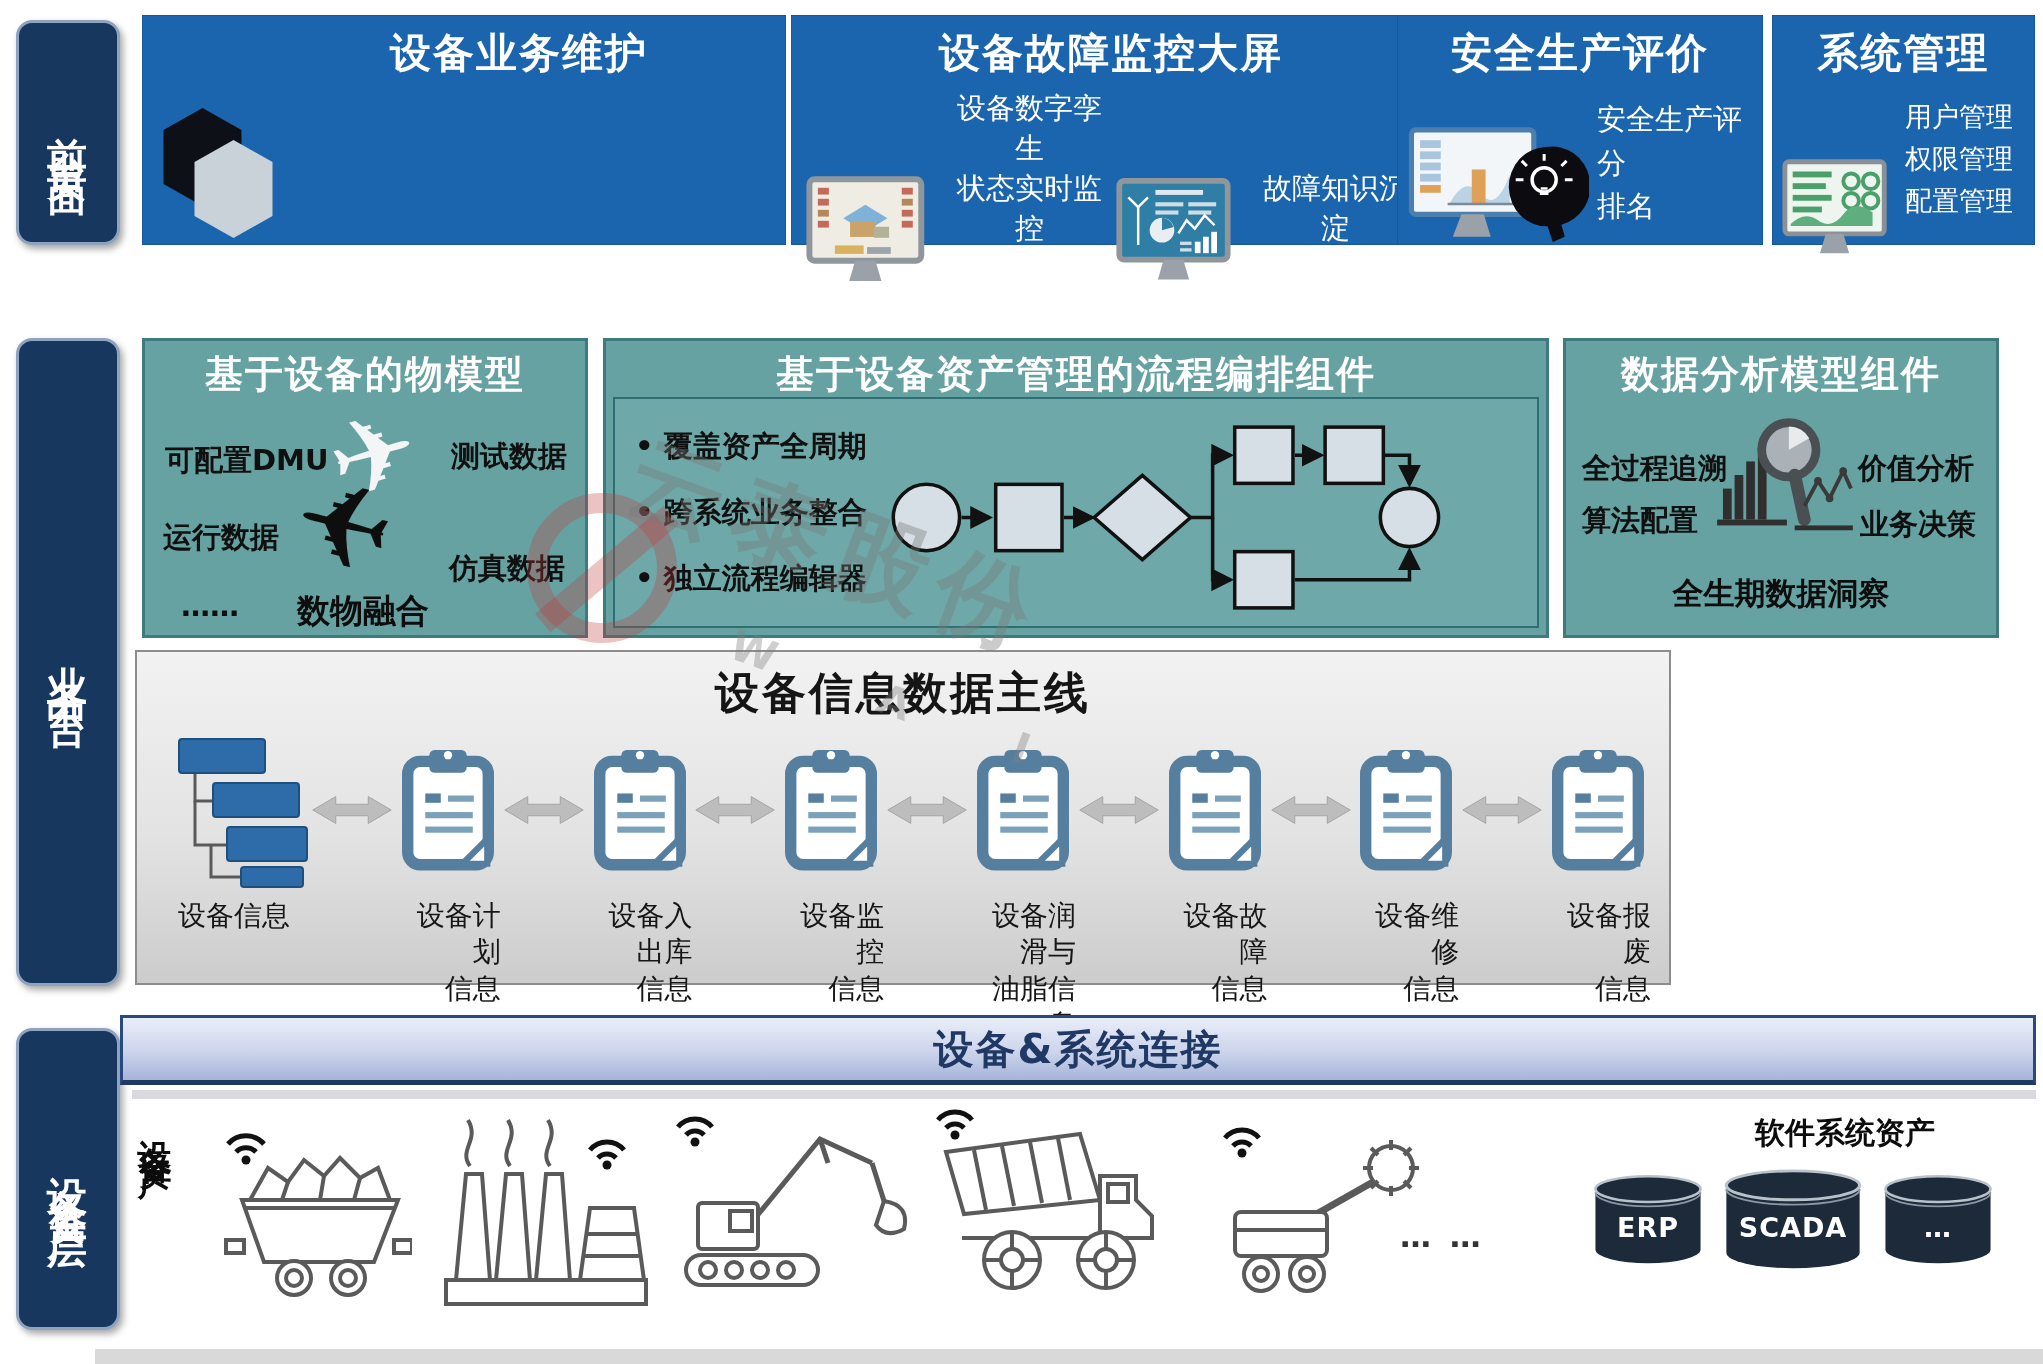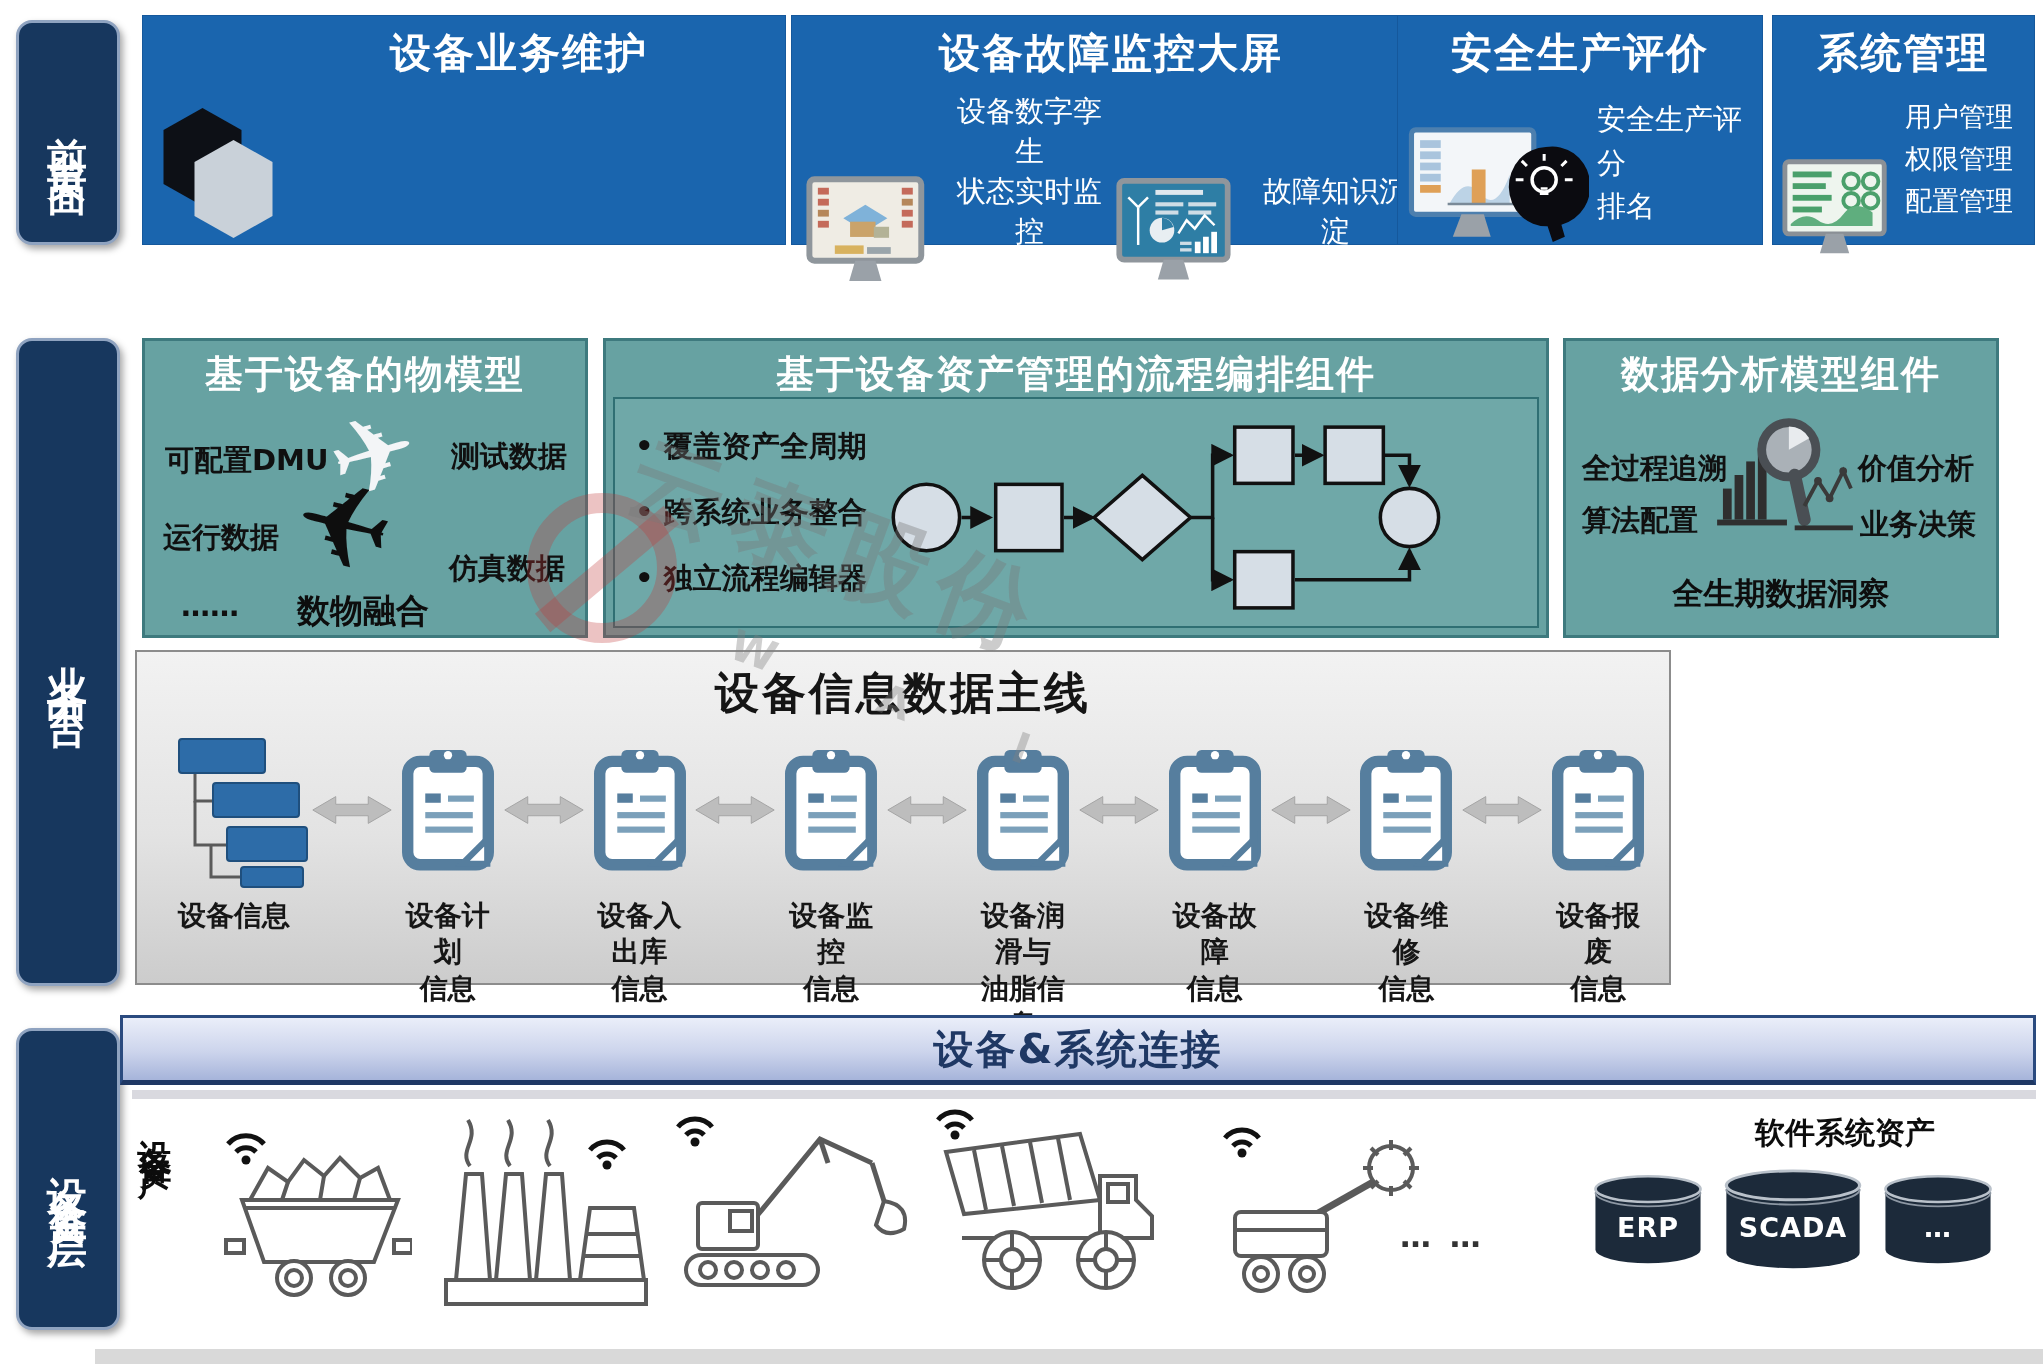--- a/index.html
+++ b/index.html
@@ -41,21 +41,21 @@
   .fusion-label { position:absolute; color:#0d0d0d; font-size:33px; font-weight:bold; }
   .insight-label { position:absolute; left:0; right:0; text-align:center; color:#0d0d0d; font-size:31px; font-weight:bold; }
 
   
   .mainline-box { position:absolute; left:135px; top:650px; width:1536px; height:335px;
     background:linear-gradient(180deg,#f2f2f2 0%,#e3e3e3 55%,#cccccc 100%); border:2px solid #8c8c8c; }
   .mainline-title { text-align:center; font-size:44px; font-weight:bold; color:#151515; margin-top:12px; letter-spacing:3px; }
   .ml-row { position:absolute; left:22px; right:18px; top:78px; display:flex; align-items:flex-start; }
   .ml-item { width:172px; display:flex; flex-direction:column; align-items:center; }
   .ml-iconwrap { height:160px; display:flex; align-items:center; justify-content:center; }
-  .ml-label { margin-top:8px; font-size:28px; font-weight:700; color:#161616; text-align:center; line-height:1.3; }
+  .ml-label { margin-top:8px; font-size:28px; font-weight:400; color:#161616; text-align:right; line-height:1.3; }
   .ml-arrow { flex:1; display:flex; justify-content:center; margin-top:62px; }
 
   
   .band { position:absolute; left:120px; top:1015px; width:1916px; height:70px;
     background:linear-gradient(180deg,#eaeef9 0%,#ccd4ec 55%,#a6b4da 100%);
     border:3px solid #2a4a7f; border-bottom:5px solid #1F3864;
     display:flex; align-items:center; justify-content:center; }
   .band span { color:#1F3864; font-size:40px; font-weight:bold; letter-spacing:2px; }
   .band-shadow { position:absolute; left:132px; top:1090px; width:1904px; height:9px; background:#c9c9d2; opacity:.7; }
 
@@ -99,21 +99,21 @@
   </div>
 
   <div class="box-blue" style="left:142px;width:644px;">
     <div class="blue-title" style="padding-left:110px;">设备业务维护</div>
     <svg class="abs" style="left:12px;top:88px;" width="135" height="140" viewBox="0 0 130 140">
       <polygon points="45,4 84,26 84,80 45,102 6,80 6,26" fill="#0d1016"></polygon>
       <polygon points="76,36 115,58 115,112 76,134 37,112 37,58" fill="#C9D1D9"></polygon>
     </svg>
   </div>
 
-  <div class="box-blue" style="left:791px;width:640px;">
+  <div class="box-blue" style="left:791px;width:640px;font-family:Liberation Mono, monospace;">
     <div class="blue-title">设备故障监控大屏</div>
     <div class="mon-groups">
       <div class="mon-group">
         <svg width="128" height="122" viewBox="0 0 150 130">
           <rect x="4" y="4" width="132" height="96" rx="6" fill="#efece4" stroke="#8f969c" stroke-width="7"></rect>
           <rect x="14" y="14" width="13" height="8" fill="#c46a5a"></rect>
             <rect x="14" y="27" width="13" height="8" fill="#c46a5a"></rect>
           <rect x="14" y="40" width="13" height="8" fill="#b5875a"></rect>
             <rect x="14" y="53" width="13" height="8" fill="#c46a5a"></rect>
           <rect x="113" y="14" width="13" height="8" fill="#c46a5a"></rect>

